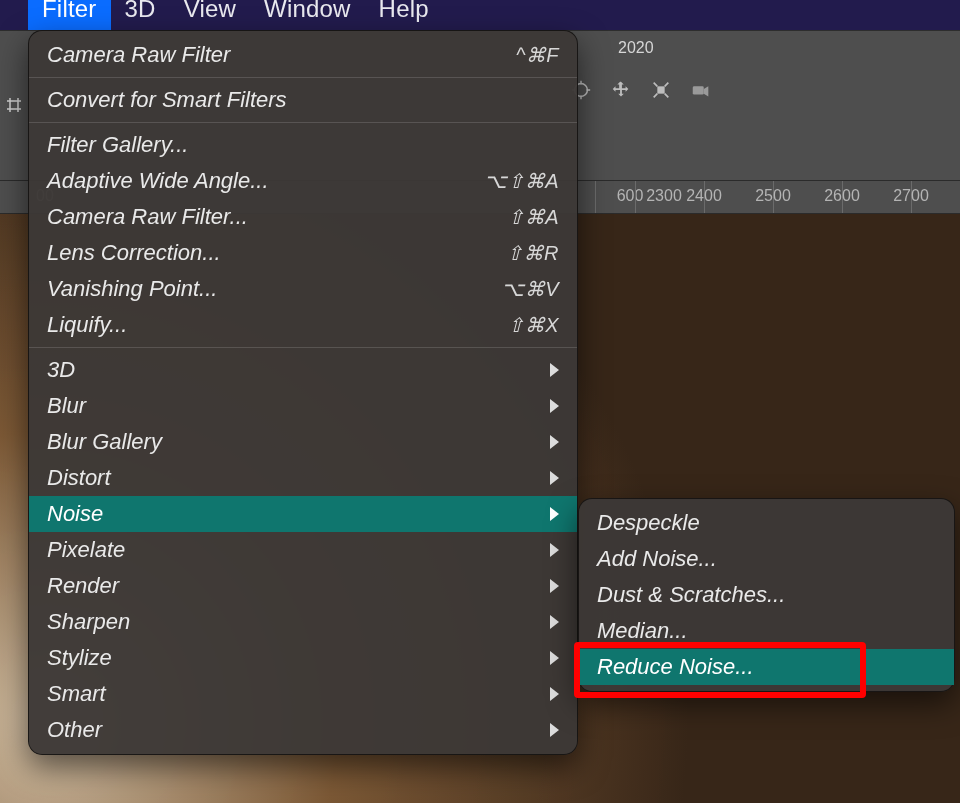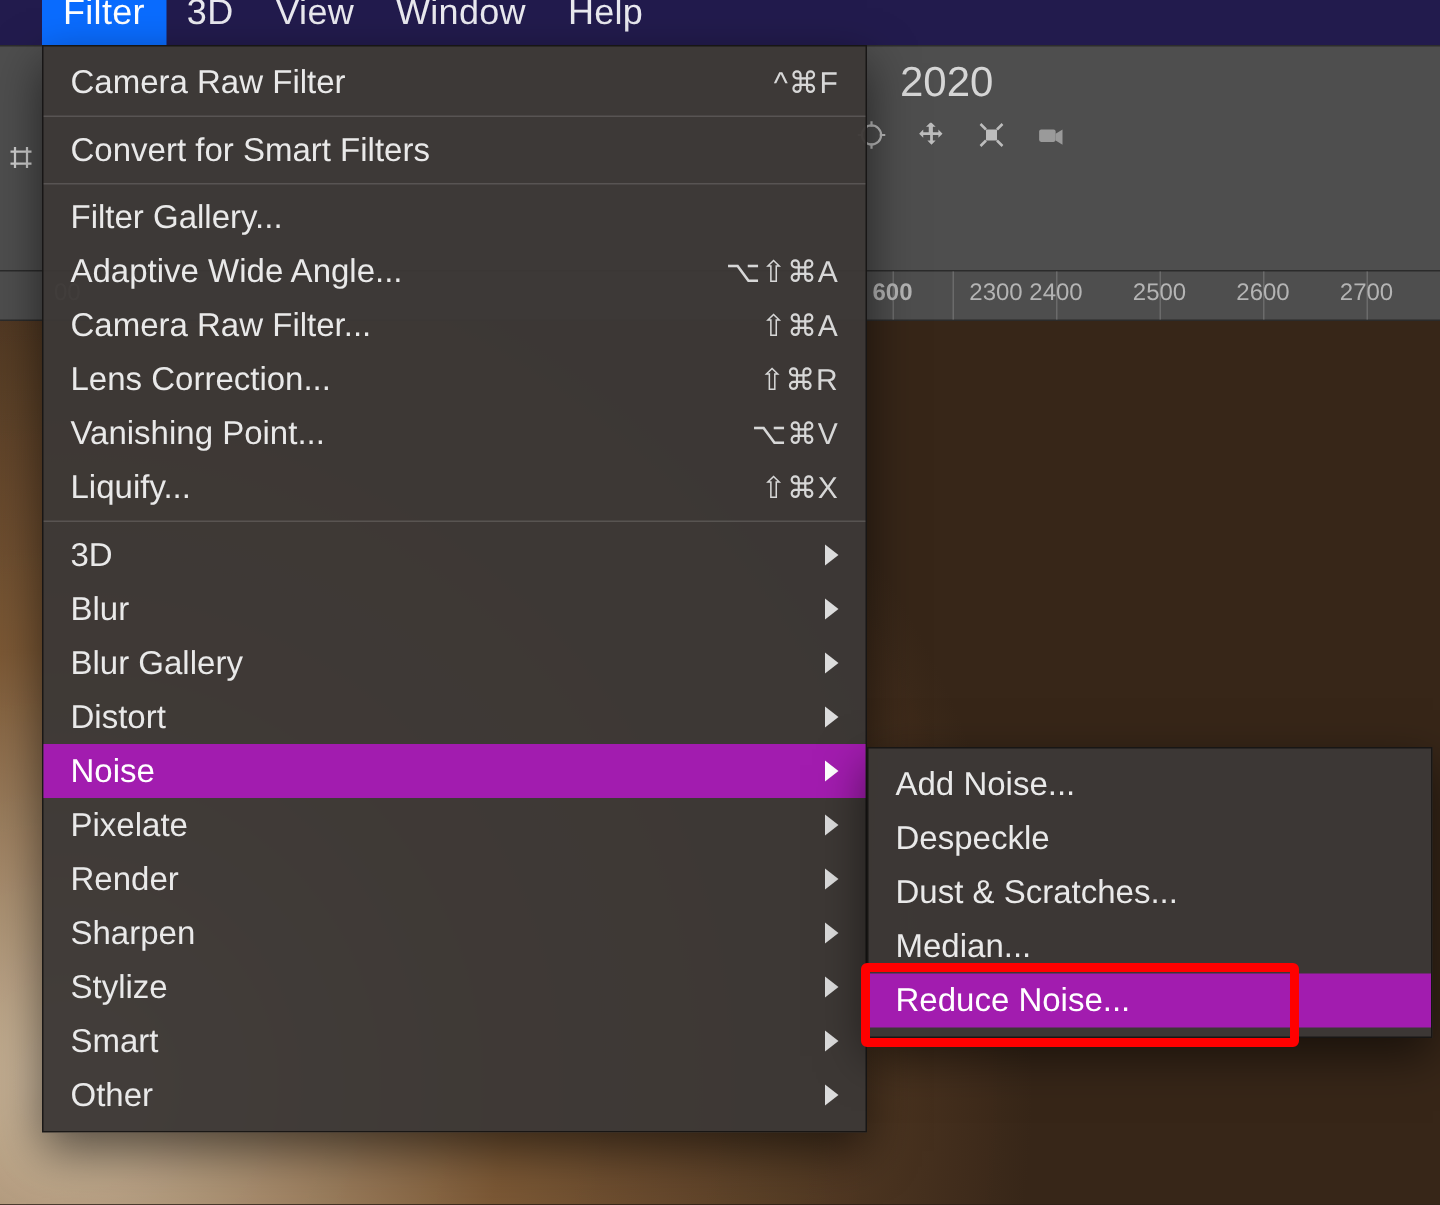--- a/index.html
+++ b/index.html
@@ -12,31 +12,31 @@
         linear-gradient(120deg,#4d3226 0%,#61402e 40%,#8d6140 70%,#c9a36c 100%);
       filter:contrast(1.05) saturate(1.05);
   }
   
   .toolbar{position:absolute;left:0;top:0;width:960px;height:227px;}
   .menubar{position:absolute;left:0;top:0;width:960px;height:30px;background:#221b4d;display:flex;align-items:center;}
   .menubar .spacer{width:28px;height:30px;}
   .menubar .top{height:42px;line-height:30px;padding:0 14px;color:#e9e9ef;font-size:24px;letter-spacing:.2px;}
   .menubar .top.active{background:#0a6cff;color:#fff;}
   .options{position:absolute;left:0;top:30px;width:960px;height:150px;background:#4e4e4e;border-top:1px solid #2d2d2d;}
-  .options .year{position:absolute;left:600px;top:8px;color:#d6d6d6;font-size:28px;}
+  .options .year{position:absolute;left:618px;top:8px;color:#d6d6d6;font-size:16px;}
   .options .iconrow{position:absolute;left:570px;top:48px;display:flex;gap:18px;align-items:center;color:#9b9b9b;}
   .ico{width:22px;height:22px;display:inline-block;}
   .ruler{position:absolute;left:0;top:180px;width:960px;height:32px;background:#4e4e4e;border-top:1px solid #2b2b2b;border-bottom:1px solid #2b2b2b;}
   .ruler .ticks{position:absolute;left:0;top:0;width:100%;height:100%;}
   .tick{position:absolute;top:0;width:1px;height:32px;background:#6b6b6b;}
   .ticklab{position:absolute;top:6px;color:#b4b4b4;font-size:16px;text-align:center;transform:translateX(-50%);}
   
-  .menu{position:absolute;background:rgba(60,56,54,0.96);border:1px solid rgba(0,0,0,.6);border-radius:0;box-shadow:0 12px 30px rgba(0,0,0,.55);padding:6px 0;}
+  .menu{position:absolute;background:rgba(60,56,54,0.96);border:1px solid rgba(0,0,0,.6);border-radius:14px;box-shadow:0 12px 30px rgba(0,0,0,.55);padding:6px 0;font-style:italic;}
   .menu .item{display:flex;align-items:center;justify-content:space-between;height:36px;padding:0 18px;color:#e9e9e9;font-size:22px;white-space:nowrap;}
-  .menu .item.sel{background:#a21caf;color:#fff;justify-content:space-between;}
+  .menu .item.sel{background:#0f766e;color:#fff;justify-content:space-between;}
   .menu .sep{height:1px;margin:4px 0;background:rgba(255,255,255,.14);} 
   .menu .sc{color:#d7d7d7;font-size:20px;margin-left:30px;letter-spacing:.5px;}
   .menu .arrow{width:0;height:0;border-top:7px solid transparent;border-bottom:7px solid transparent;border-left:9px solid #dcdcdc;margin-left:30px;}
   .menu .item.sel .arrow{border-left-color:#fff;}
   .mainMenu{left:28px;top:30px;width:548px;}
   .subMenu{left:578px;top:498px;width:375px;}
   .redbox{position:absolute;border:6px solid #ff0000;border-radius:4px;pointer-events:none;}
   
   .anchor{position:absolute;left:4px;top:64px;width:20px;height:20px;}
 </style>
@@ -77,21 +77,21 @@
             <rect x="3" y="8" width="12" height="9" rx="1.5" fill="#9a9a9a"></rect>
             <path d="M15 11l5-3v11l-5-3z" fill="#9a9a9a"></path>
           </svg>
       </div>
     </div>
 
     <div class="ruler">
       <div class="ticks" id="ticks">
           <div class="ticklab" style="left: 12px; transform: none; margin-left: 24px;">00</div>
           <div class="tick" style="left: 595px;"></div>
-          <div class="ticklab" style="left: 595px; font-weight: bold;">600</div>
+          <div class="ticklab" style="left: 630px;">600</div>
           <div class="tick" style="left: 635px;"></div>
           <div class="ticklab" style="left: 635px; margin-left: 29px;">2300</div>
           <div class="tick" style="left: 704px;"></div>
           <div class="ticklab" style="left: 704px;">2400</div>
           <div class="tick" style="left: 773px;"></div>
           <div class="ticklab" style="left: 773px;">2500</div>
           <div class="tick" style="left: 842px;"></div>
           <div class="ticklab" style="left: 842px;">2600</div>
           <div class="tick" style="left: 911px;"></div>
           <div class="ticklab" style="left: 911px;">2700</div>
@@ -174,24 +174,24 @@
         <span class="arrow"></span>
       </div>
       <div class="item">
         <span>Other</span>
         <span class="arrow"></span>
       </div>
     </div>
 
   <div class="menu subMenu" id="subMenu">
       <div class="item">
+        <span>Despeckle</span>
+      </div>
+      <div class="item">
         <span>Add Noise...</span>
-      </div>
-      <div class="item">
-        <span>Despeckle</span>
       </div>
       <div class="item">
         <span>Dust &amp; Scratches...</span>
       </div>
       <div class="item">
         <span>Median...</span>
       </div>
       <div class="item sel">
         <span>Reduce Noise...</span>
       </div>

